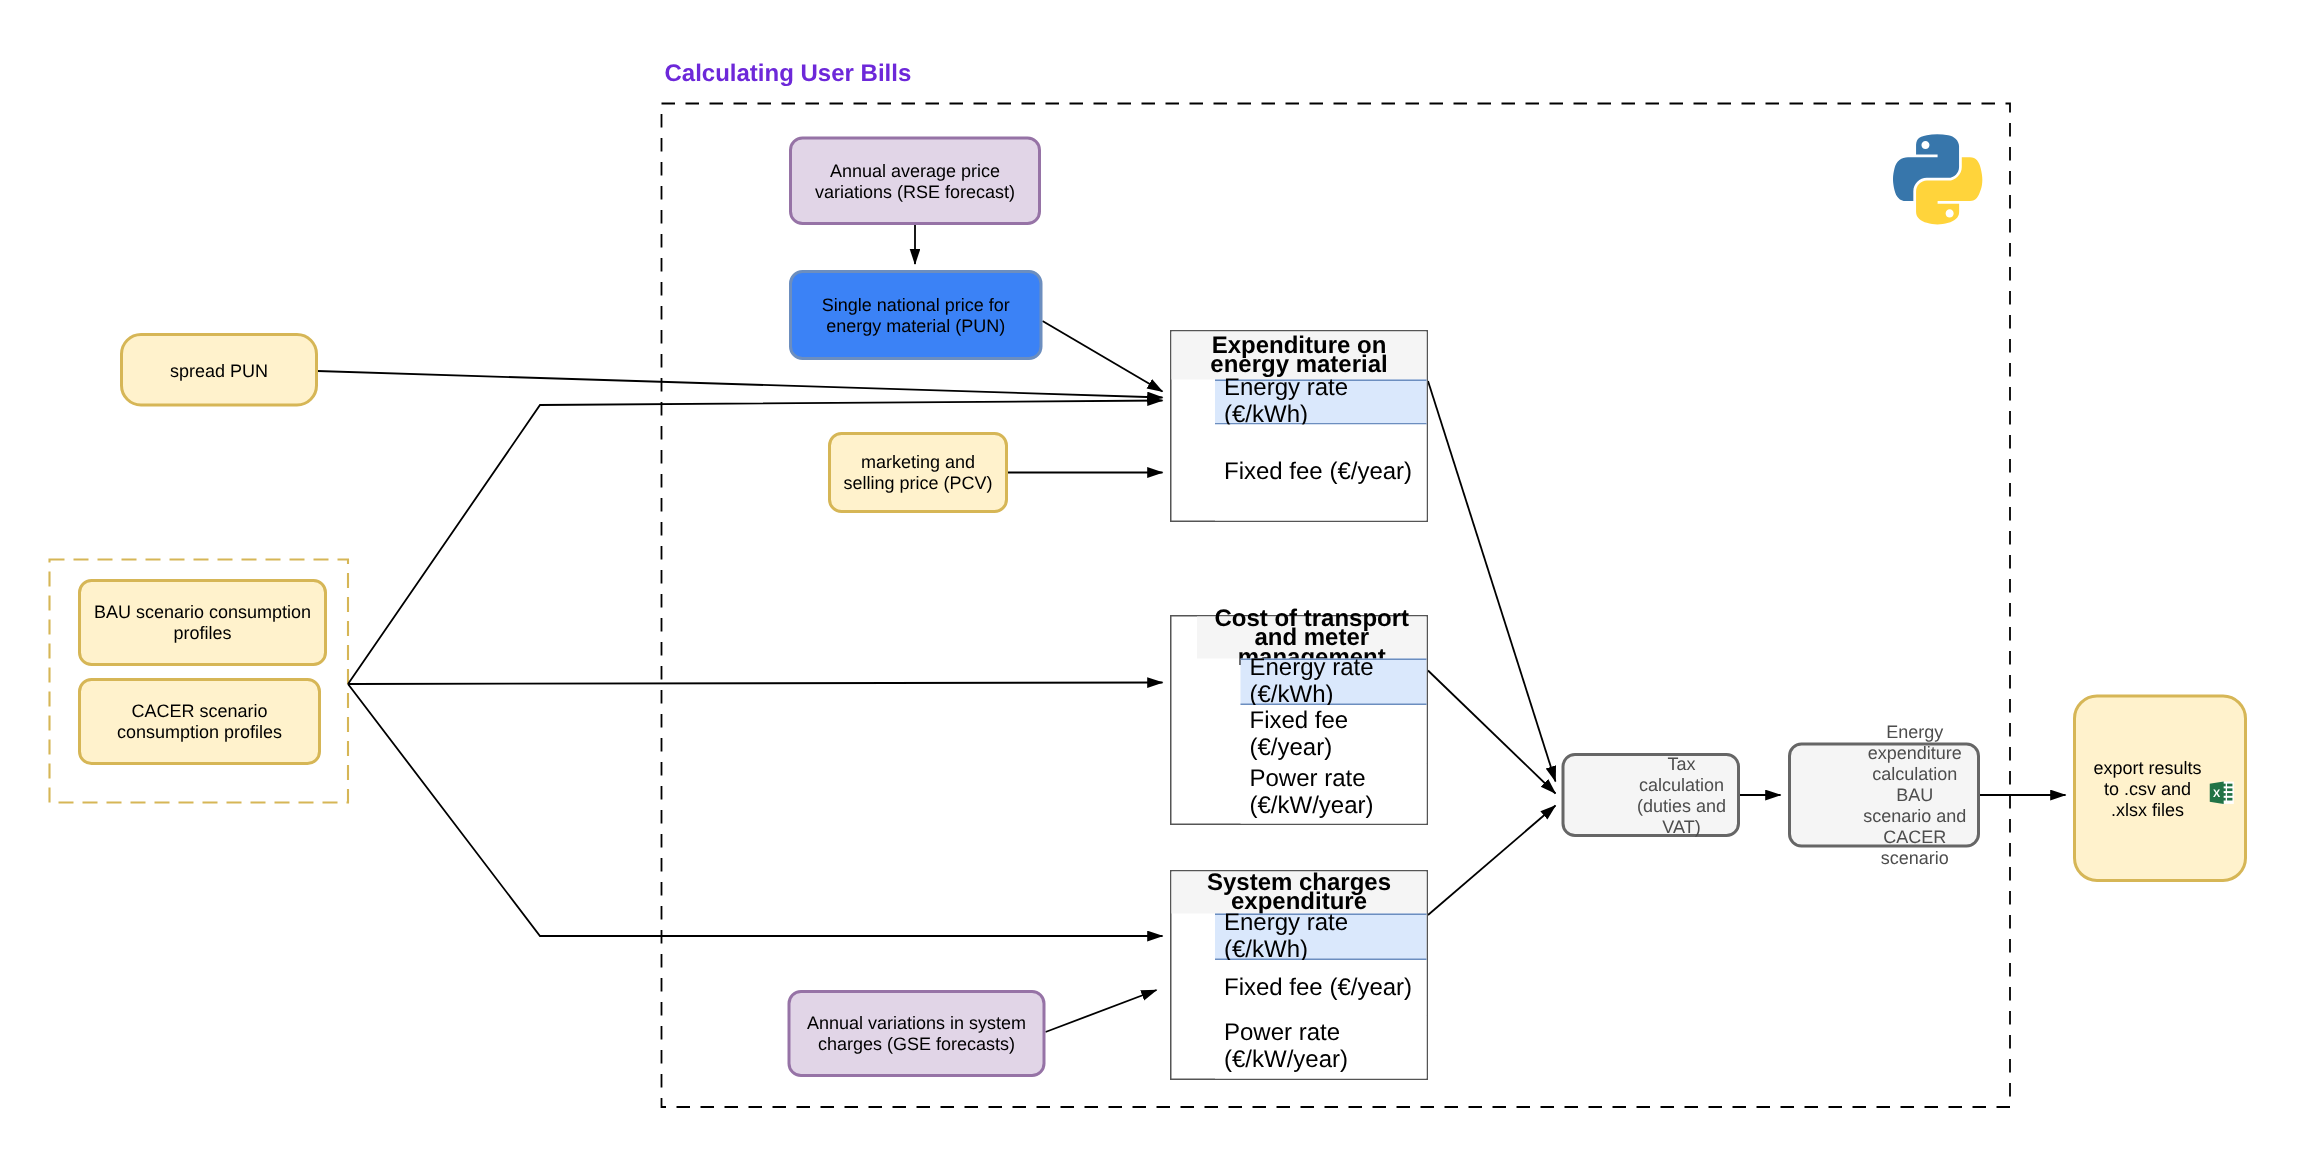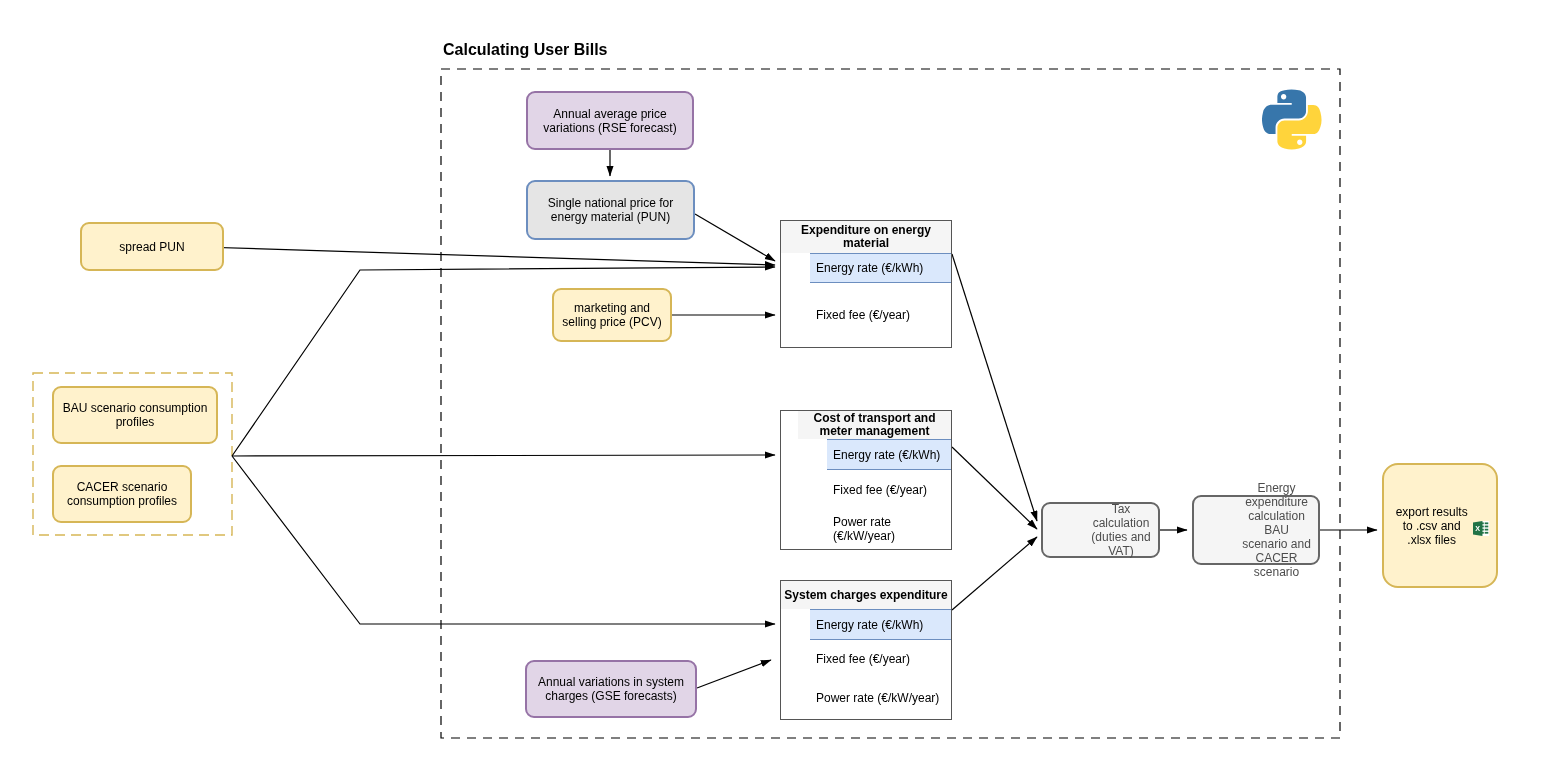--- a/index.html
+++ b/index.html
@@ -2,38 +2,38 @@
 <html><head>
 <meta charset="utf-8">
 <style>
   html,body{margin:0;padding:0;background:#ffffff;}
   .stage{
     position:relative;width:1541px;height:781px;background:#ffffff;overflow:hidden;
     font-family:"Liberation Sans", sans-serif;color:#000;
   }
   .wires{position:absolute;left:0;top:0;width:1541px;height:781px;}
   .diagram-title{
-    position:absolute;left:443px;top:41px;font-size:16px;font-weight:bold;color:#000000;
+    position:absolute;left:443px;top:41px;font-size:16px;font-weight:bold;color:#6d28d9;
     white-space:nowrap;
   }
   .node{
     position:absolute;display:flex;align-items:center;justify-content:center;
     text-align:center;font-size:12px;line-height:14px;
     border:2px solid #ec4899;border-radius:9px;padding:2px 5px;box-sizing:border-box;
   }
   .node.yellow{background:#FFF2CC;border-color:#D6B656;}
   .node.purple{background:#E1D5E7;border-color:#9673A6;}
-  .node.blue{background:#e5e5e5;border-color:#6C8EBF;}
+  .node.blue{background:#3b82f6;border-color:#6C8EBF;}
   .node.gray{background:#F5F5F5;border-color:#666666;color:#4d4d4d;padding-left:46px;}
   .node.biground{border-radius:16px;}
   .export-node{flex-direction:row;padding:6px;}
   .export-node .xl{margin-top:5px;}
   .tbl{
     position:absolute;display:flex;flex-direction:column;background:#fff;
-    border:1px solid #555;box-sizing:border-box;font-size:12px;
+    border:1px solid #555;box-sizing:border-box;font-size:16px;
   }
   .thead{
     display:flex;align-items:center;justify-content:center;text-align:center;
     font-weight:bold;background:#F5F5F5;line-height:13px;padding:1px 2px;box-sizing:border-box;
   }
   .trow{display:flex;align-items:center;padding-left:6px;box-sizing:border-box;background:#fff;margin-left:29px;}
   .trow.hl{background:#DAE8FC;border-top:1px solid #6C8EBF;border-bottom:1px solid #6C8EBF;}
   .trow.fill{flex:1;}
 </style>
 </head>
@@ -77,29 +77,29 @@
   </svg>
 
   <div class="node purple" style="left:526px;top:91px;width:168px;height:59px;">
     <span>Annual average price variations (RSE forecast)</span>
   </div>
 
   <div class="node blue" style="left:526px;top:180px;width:169px;height:60px;">
     <span>Single national price for energy material (PUN)</span>
   </div>
 
-  <div class="node yellow" style="left:80px;top:222px;width:144px;height:49px;">
+  <div class="node yellow" style="left:80px;top:222px;width:132px;height:49px;border-radius:14px;">
     <span>spread PUN</span>
   </div>
 
   <div class="node yellow" style="left:52px;top:386px;width:166px;height:58px;">
     <span>BAU scenario consumption profiles</span>
   </div>
 
-  <div class="node yellow" style="left:52px;top:465px;width:140px;height:58px;">
+  <div class="node yellow" style="left:52px;top:452px;width:162px;height:58px;">
     <span>CACER scenario consumption profiles</span>
   </div>
 
   <div class="node yellow" style="left:552px;top:288px;width:120px;height:54px;">
     <span>marketing and selling price (PCV)</span>
   </div>
 
   <div class="node purple" style="left:525px;top:660px;width:172px;height:58px;">
     <span>Annual variations in system charges (GSE forecasts)</span>
   </div>

